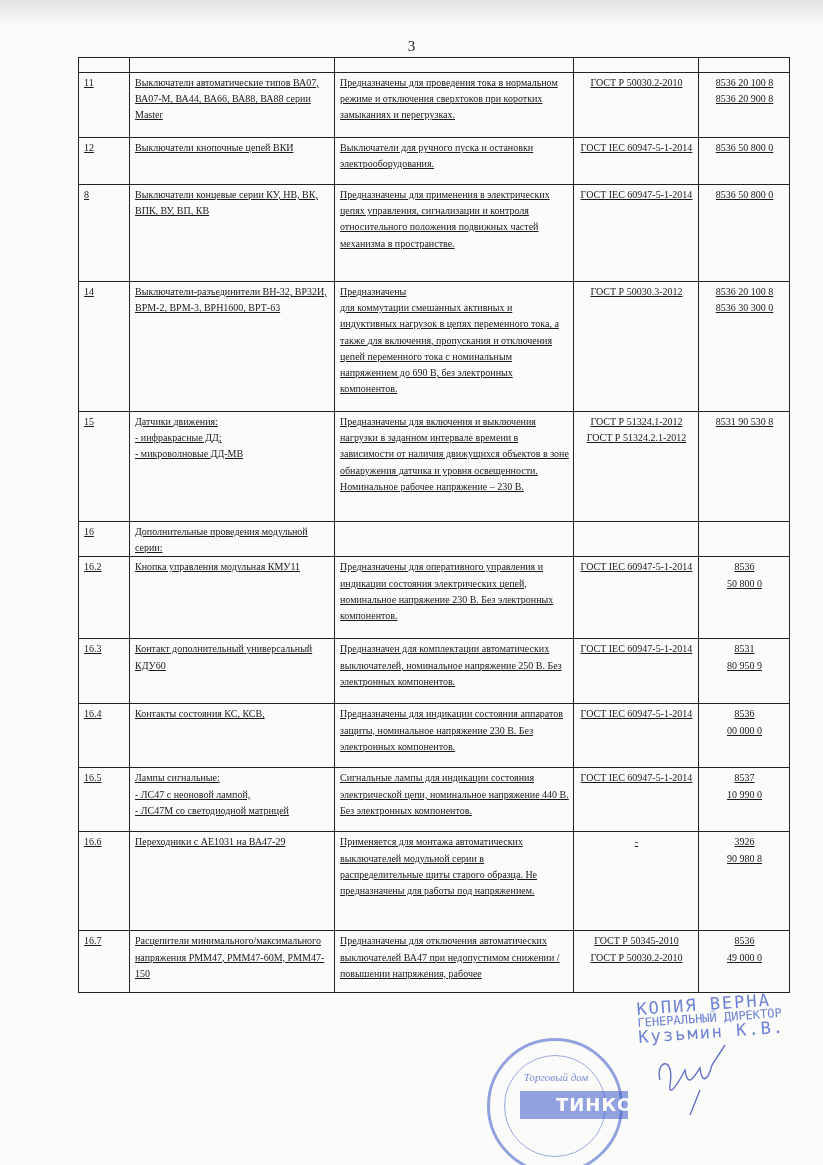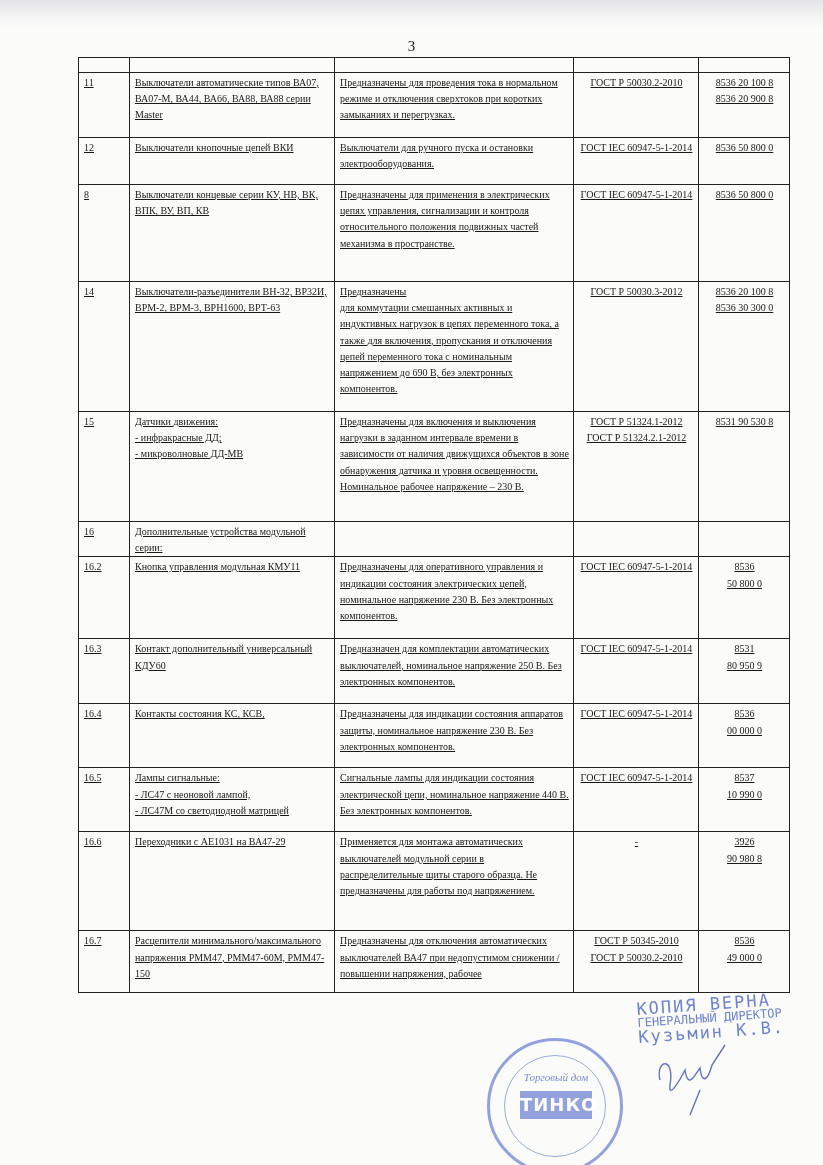--- a/index.html
+++ b/index.html
@@ -29,21 +29,21 @@
     border-radius:50%; border:3px solid rgba(60,90,200,0.55);
     box-sizing:border-box; pointer-events:none;
   }
   .stamp-inner {
     position:absolute; left:14px; top:14px; width:102px; height:102px;
     border-radius:50%; border:1.5px solid rgba(60,90,200,0.5); box-sizing:border-box;
   }
   .stamp-logo {
     position:absolute; left:30px; top:50px; width:72px; height:28px;
     background:rgba(60,90,200,0.55); color:#fff; font-family:"DejaVu Sans", sans-serif;
-    font-weight:bold; font-size:18px; text-align:center; line-height:28px; letter-spacing:1px;
+    font-weight:bold; font-size:18px; text-align:center; line-height:28px; letter-spacing:1px;padding-left:36px;
   }
   .stamp-sub {
     position:absolute; left:26px; top:30px; width:80px; text-align:center;
     font-style:italic; font-size:11px; color:rgba(60,90,200,0.7);
   }
   .certify {
     position:absolute; left:636px; top:1002px; color:rgba(60,90,200,0.75);
     font-family:"DejaVu Sans Mono", monospace; font-size:12px; line-height:14px;
     transform:rotate(-4deg); transform-origin:left top; pointer-events:none;
   }
@@ -102,21 +102,21 @@
       </tr>
       <tr style="height: 110px;">
         <td>15</td>
         <td>Датчики движения:<br>- инфракрасные ДД;<br>- микроволновые ДД-МВ</td>
         <td>Предназначены для включения и выключения нагрузки в заданном интервале времени в зависимости от наличия движущихся объектов в зоне обнаружения датчика и уровня освещенности. Номинальное рабочее напряжение – 230 В.</td>
         <td class="c-center">ГОСТ Р 51324.1-2012<br>ГОСТ Р 51324.2.1-2012</td>
         <td class="c-center">8531 90 530 8</td>
       </tr>
       <tr style="height: 33px;">
         <td>16</td>
-        <td>Дополнительные устройства модульной серии:</td>
+        <td>Дополнительные проведения модульной серии:</td>
         <td></td>
         <td class="c-center"></td>
         <td class="c-center"></td>
       </tr>
       <tr style="height: 82px; margin-left: 20px;">
         <td>16.2</td>
         <td>Кнопка управления модульная КМУ11</td>
         <td>Предназначены для оперативного управления и индикации состояния электрических цепей, номинальное напряжение 230 В. Без электронных компонентов.</td>
         <td class="c-center">ГОСТ IEC 60947-5-1-2014</td>
         <td class="c-center">8536<br>50 800 0</td>

